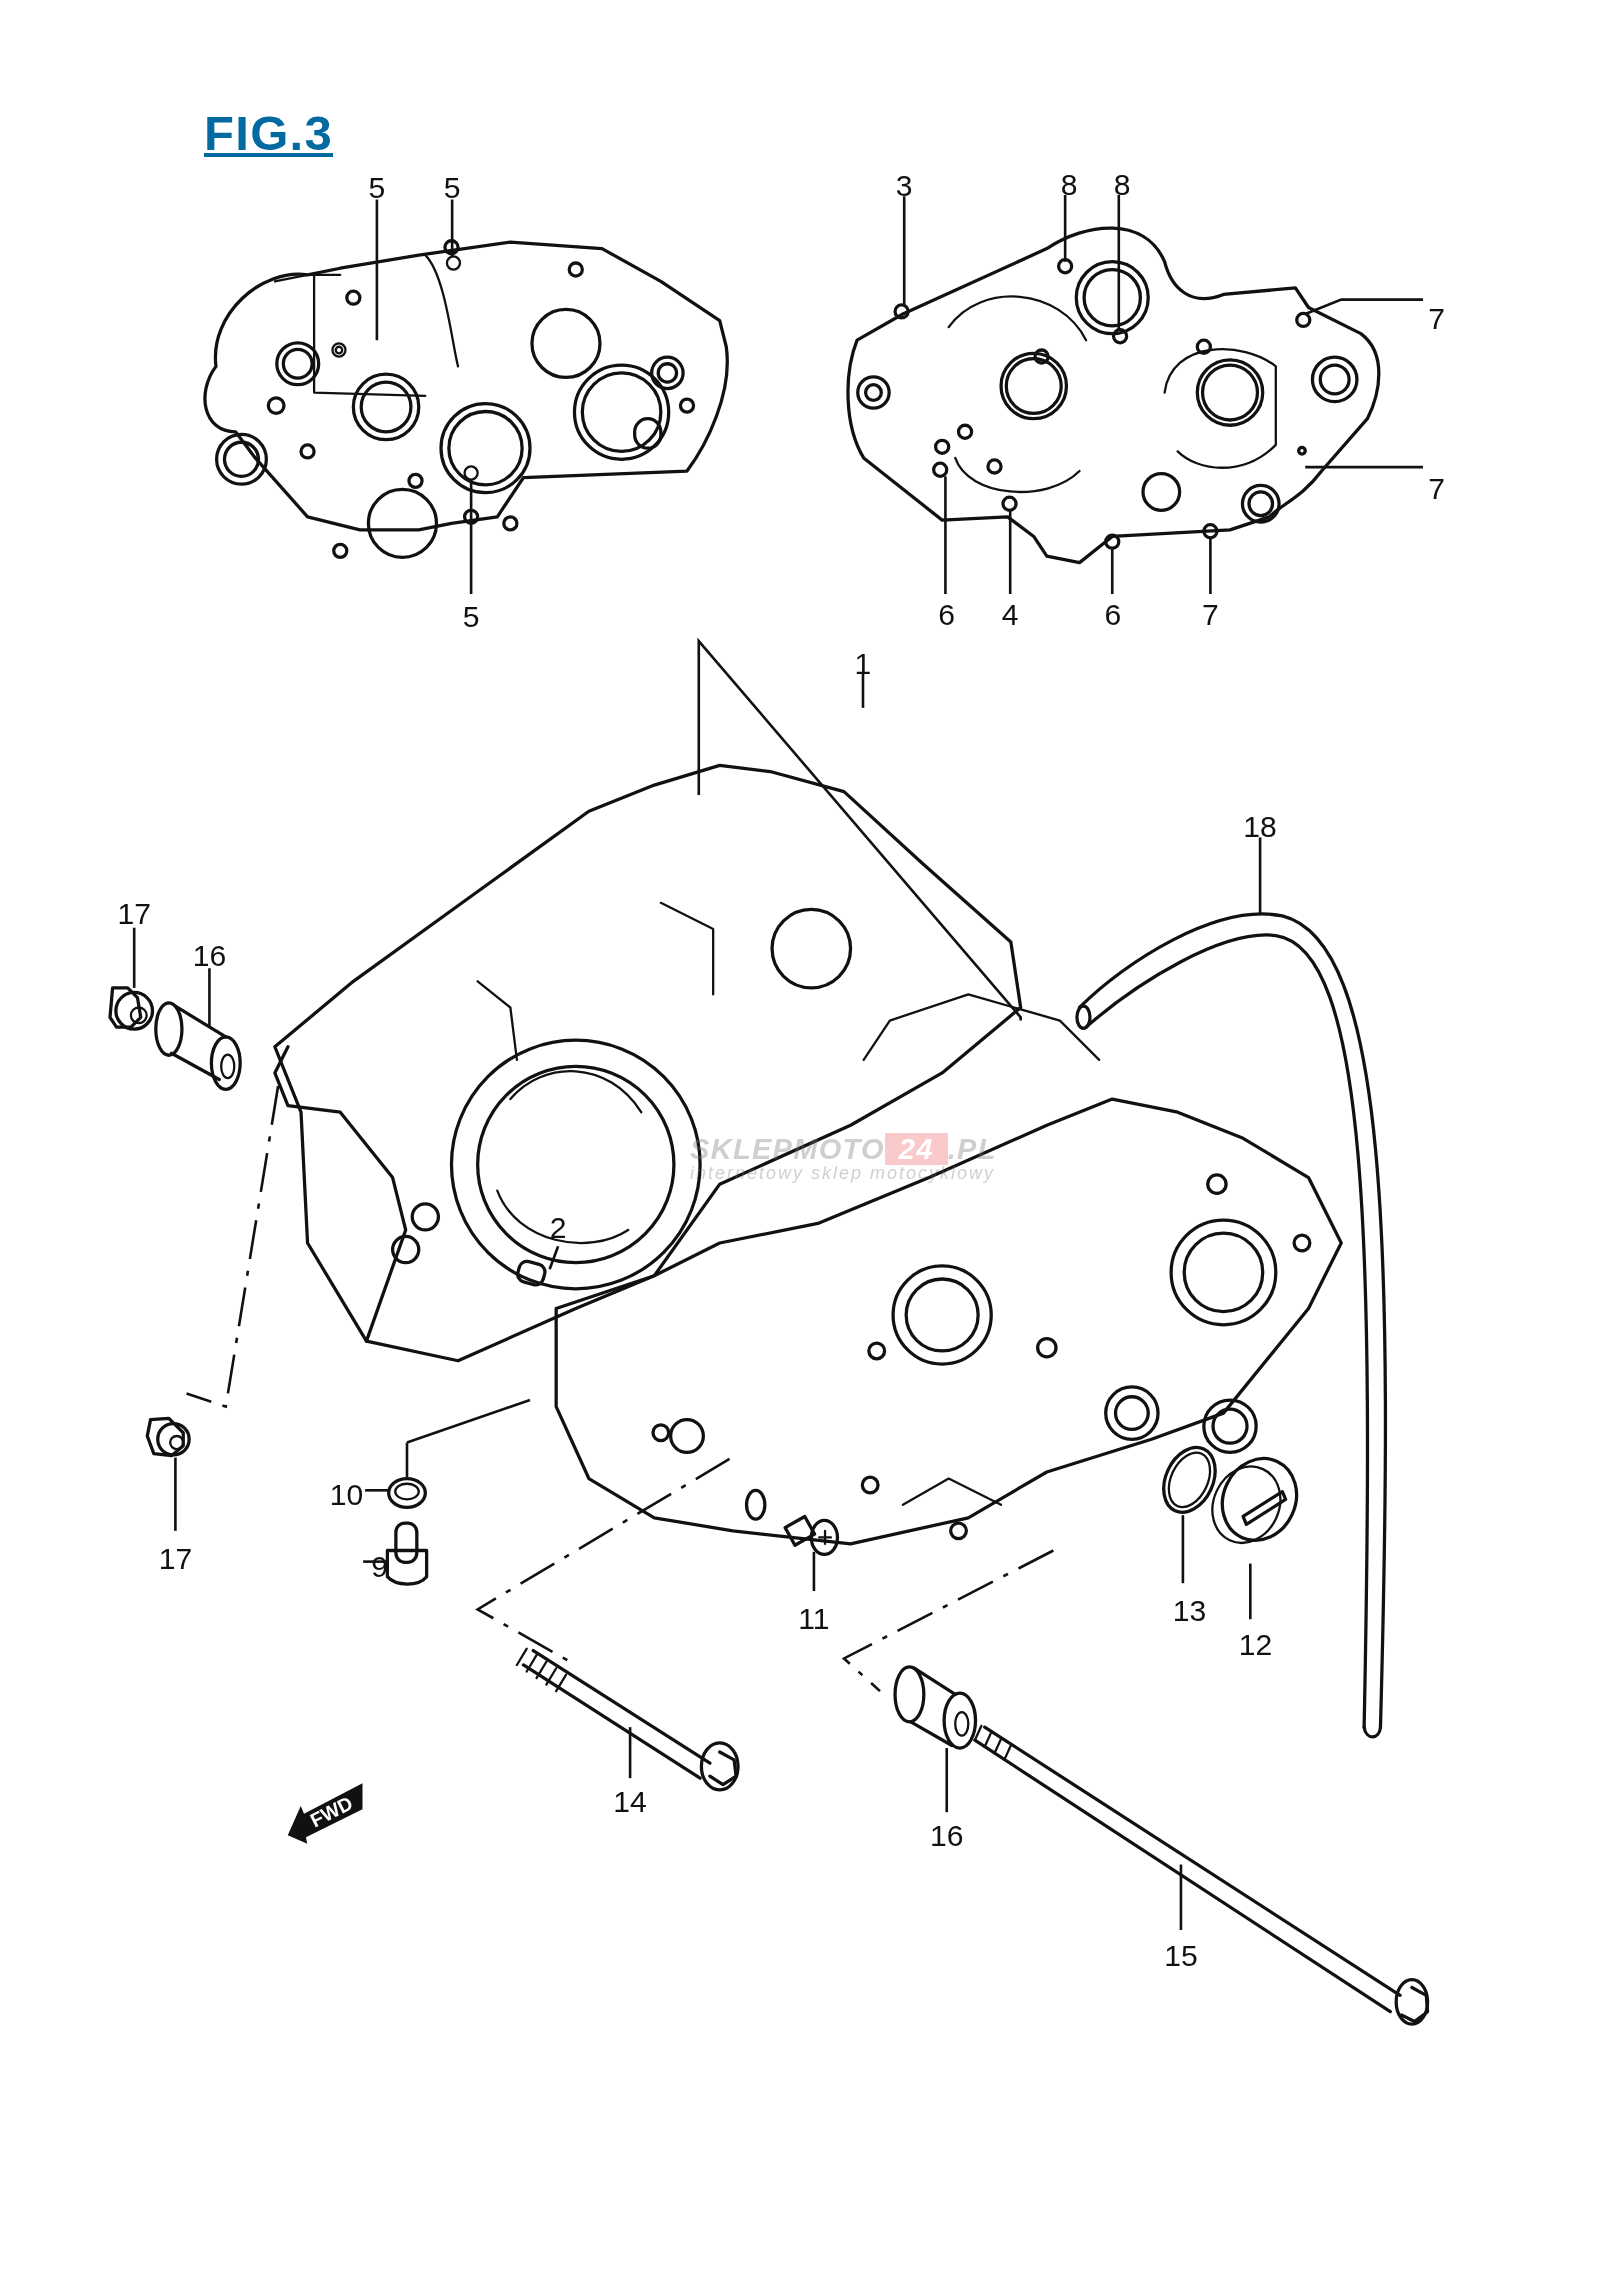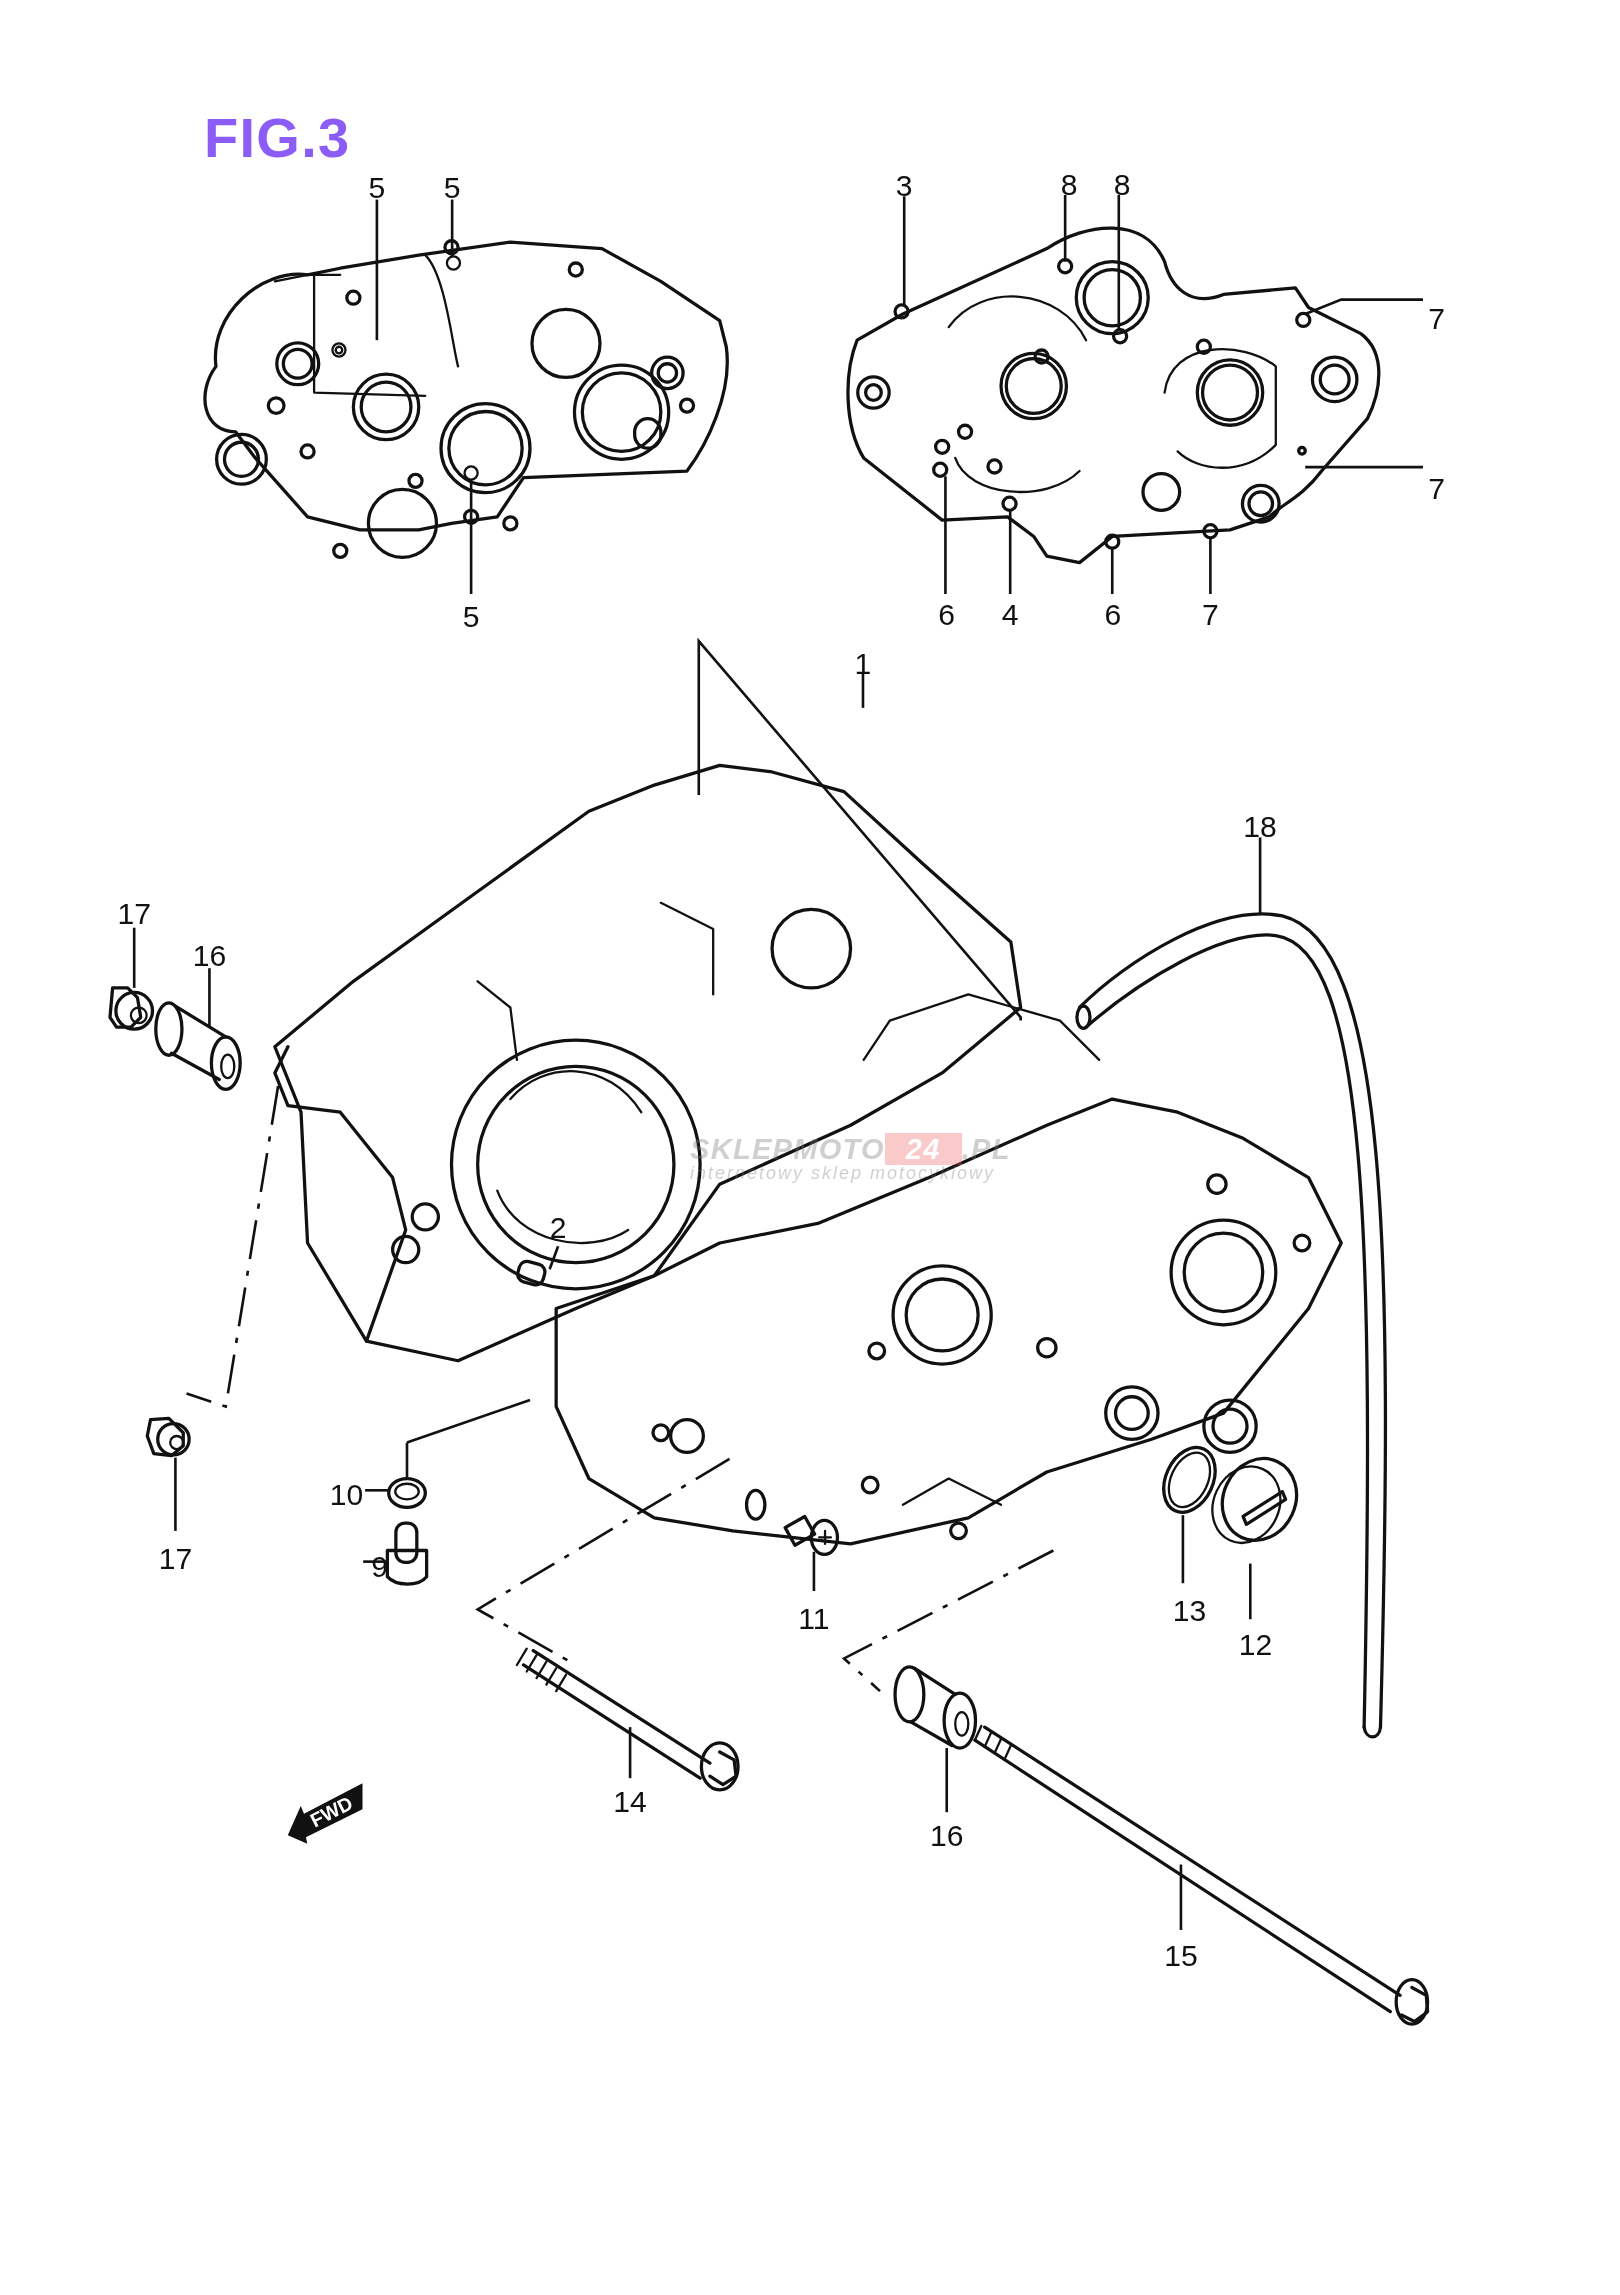--- a/index.html
+++ b/index.html
@@ -3,24 +3,24 @@
 <meta charset="utf-8">
 <style>
   html, body { margin: 0; padding: 0; background: #ffffff; }
   body { width: 1620px; height: 2295px; position: relative; overflow: hidden; }
   svg.diagram { position: absolute; left: 0; top: 0; width: 1620px; height: 2295px; }
   .ln { fill: none; stroke: #111; stroke-width: 5; stroke-linecap: round; stroke-linejoin: round; }
   .thin { fill: none; stroke: #111; stroke-width: 3.5; stroke-linecap: round; stroke-linejoin: round; }
   .lead { fill: none; stroke: #111; stroke-width: 4; }
   .dash { fill: none; stroke: #111; stroke-width: 4; stroke-dasharray: 60 18 8 18; }
   .num { font-family: "Liberation Sans", sans-serif; font-size: 46px; fill: #111; text-anchor: middle; }
-  .title { position: absolute; left: 204px; top: 105px; font-family: "Liberation Sans", sans-serif; font-weight: bold; font-size: 56px; color: #8b5cf6; letter-spacing: 1.3px; }
+  .title { position: absolute; left: 204px; top: 105px; font-family: "Liberation Sans", sans-serif; font-weight: bold; font-size: 49px; color: #0369a1; letter-spacing: 1.3px; text-decoration: underline; }
   .watermark { position: absolute; left: 690px; top: 1133px; font-family: "Liberation Sans", sans-serif; opacity: 0.35; pointer-events: none; }
   .wm-main { font-size: 29px; font-weight: bold; font-style: italic; color: #777; letter-spacing: 1.3px; }
-  .wm-box { background: #f26a6a; color: #fff; padding: 0 21px; }
+  .wm-box { background: #f26a6a; color: #fff; padding: 0 14px; }
   .wm-sub { font-size: 18px; font-style: italic; color: #777; letter-spacing: 2px; margin-top: -2.6px; }
   .fwd { position: absolute; left: 281px; top: 1780px; width: 98px; height: 65px; }
 </style>
 </head>
 <body>
 
 <div class="title">FIG.3</div>
 
 <svg class="diagram" viewBox="0 0 2476 3508" xmlns="http://www.w3.org/2000/svg">
 

